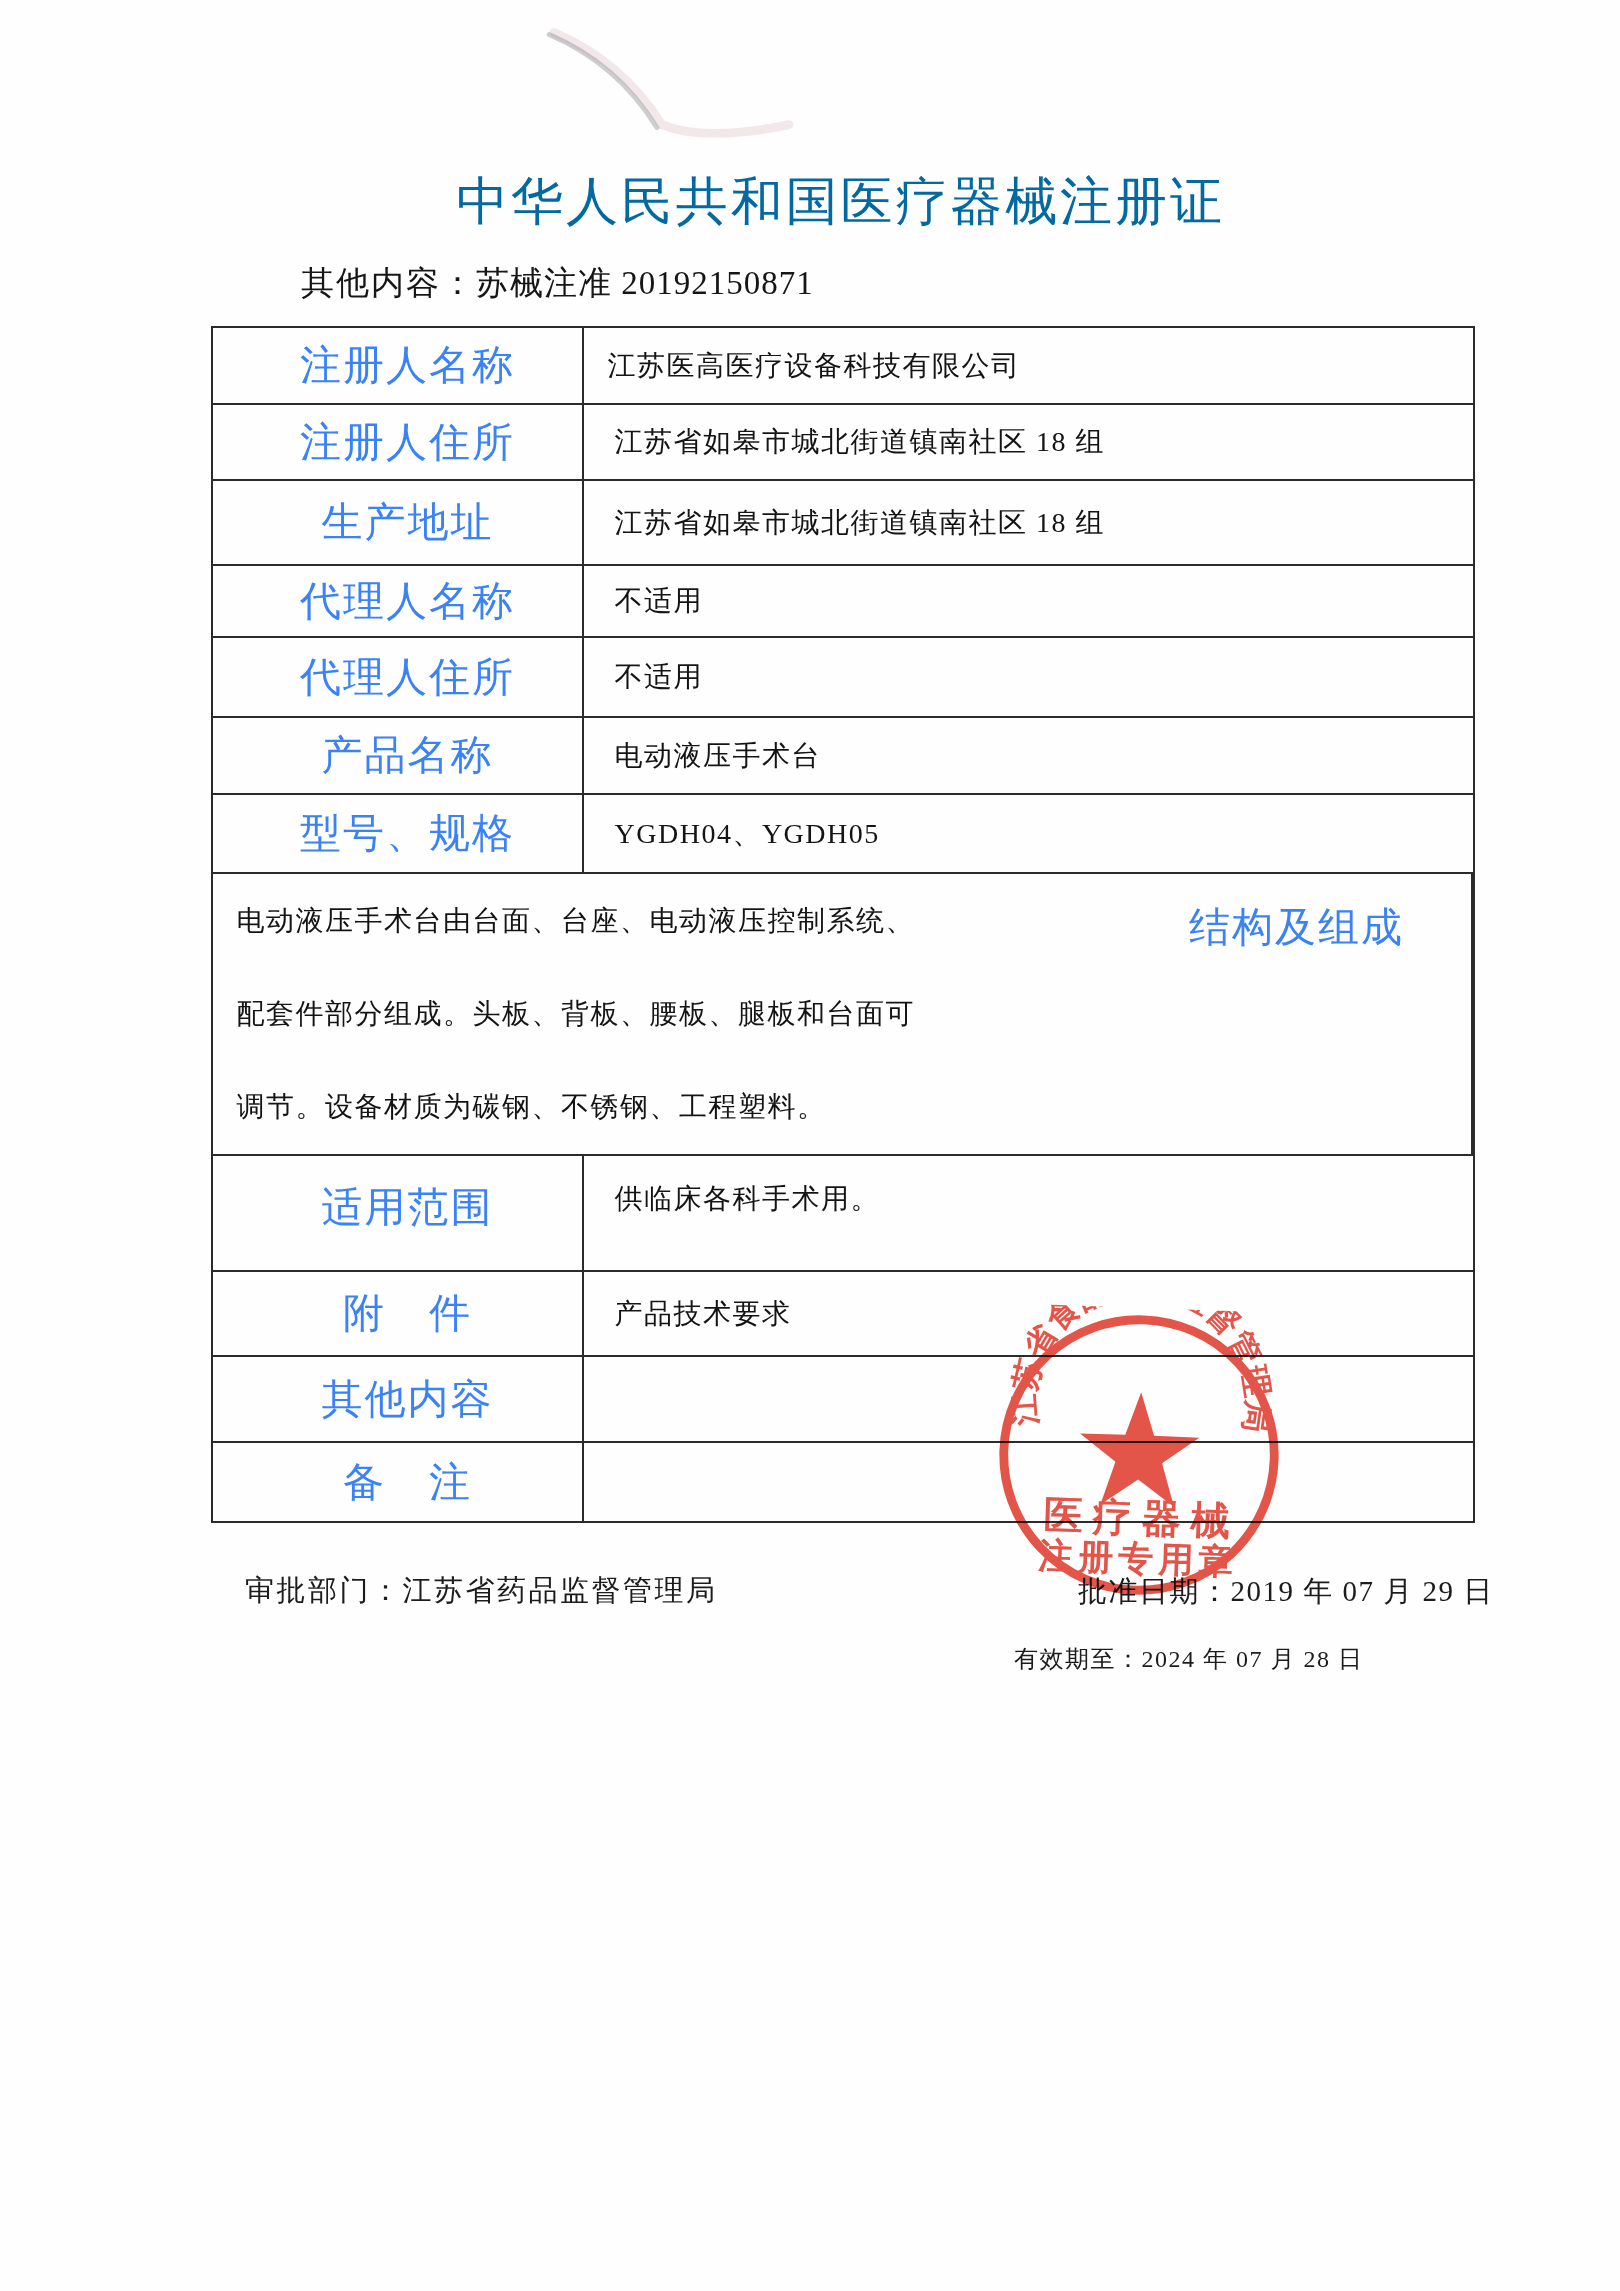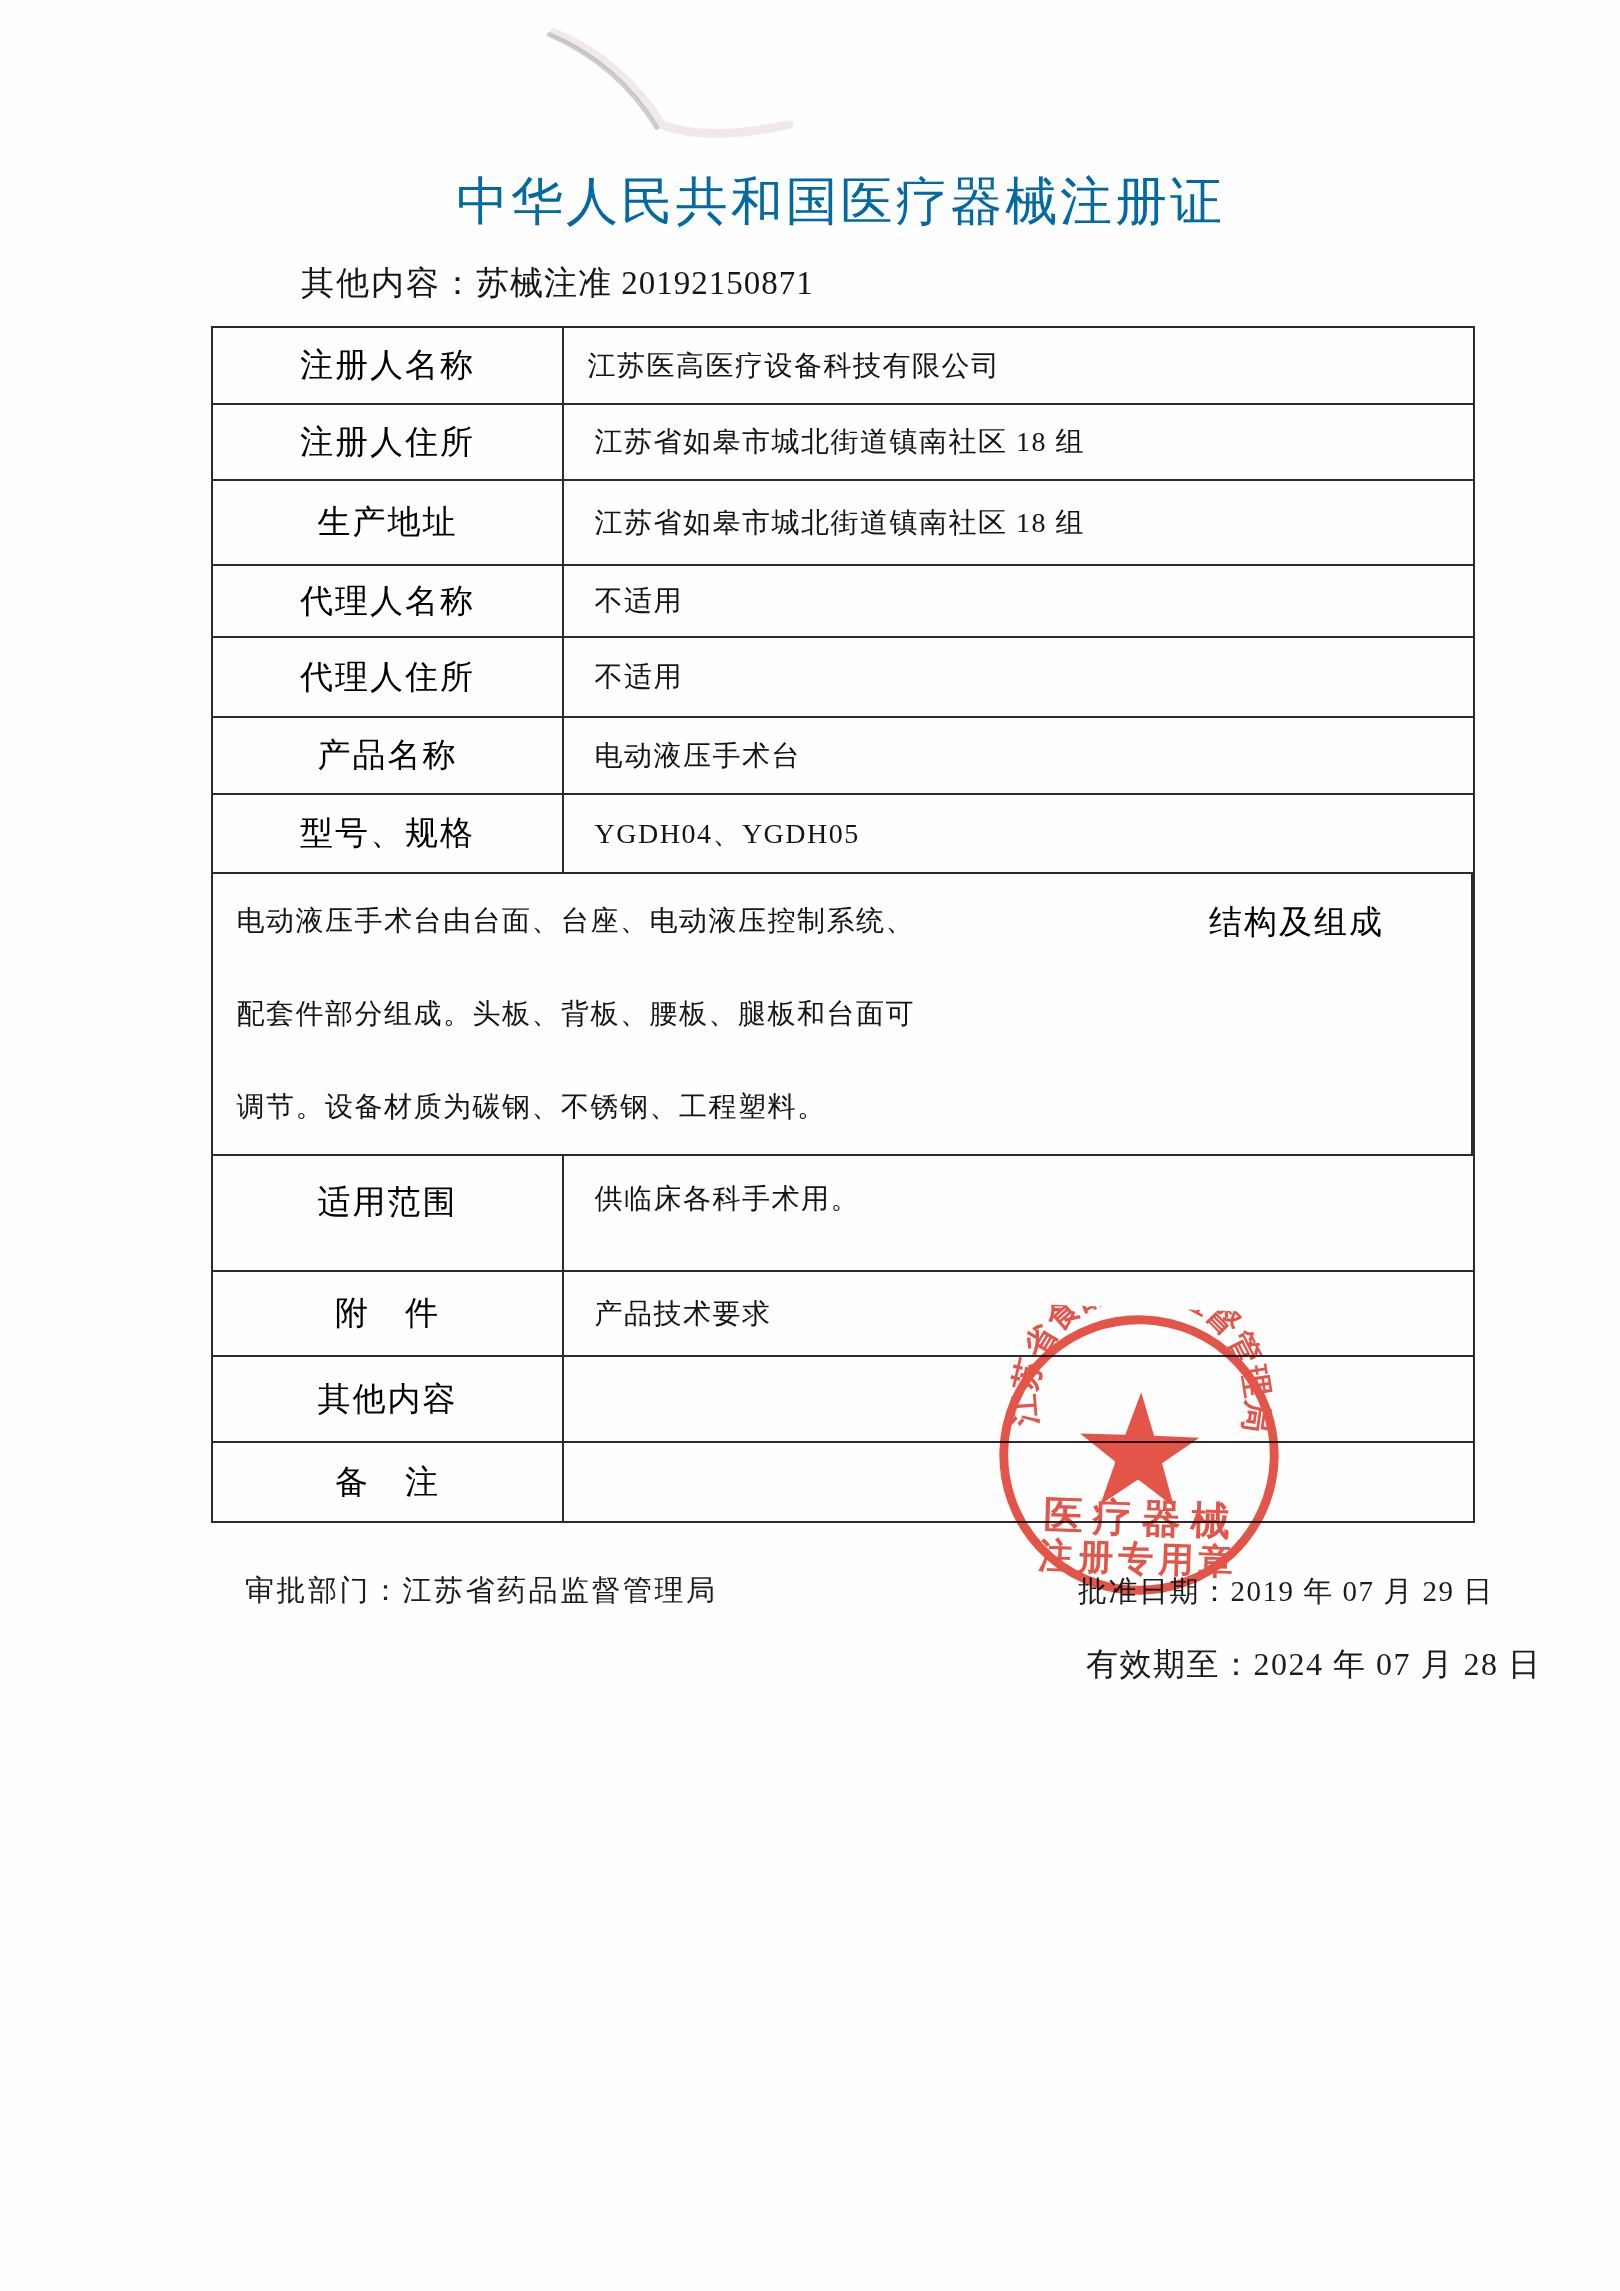--- a/index.html
+++ b/index.html
@@ -29,35 +29,35 @@
   .cert-table{
     position:absolute;left:211px;top:326px;width:1264px;
     border:2px solid #2b2b2b;box-sizing:border-box;background:transparent;
   }
   .trow{display:flex;box-sizing:border-box;}
   .trow + .trow{border-top:2px solid #2b2b2b;gap:7px;}
   .cell{box-sizing:border-box;}
   .cell.label{
     width:351px;border-right:2px solid #2b2b2b;
     display:flex;align-items:center;justify-content:center;
-    font-size:33px;letter-spacing:2px;color:#000000;
+    font-size:41px;letter-spacing:2px;color:#3b82f6;margin-left:20px;
   }
   .cell.value{
     flex:1;display:flex;align-items:center;
     padding-left:23.5px;padding-right:21px;
     font-size:28px;letter-spacing:1.5px;color:#141414;
   }
   .r8 .label{align-items:flex-start;padding-top:25.5px;}
   .r8 .value{align-items:flex-start;white-space:pre-line;line-height:93px;}
   .r9 .label{align-items:flex-start;padding-top:23.5px;}
   .r9 .value{align-items:flex-start;padding-top:23.5px;}
 
   .dept{position:absolute;left:245px;top:1571px;font-size:29px;letter-spacing:2.5px;}
   .date1{position:absolute;left:1078px;top:1572px;font-size:29px;letter-spacing:1.5px;}
-  .date2{position:absolute;left:1086px;top:1643px;font-size:32px;letter-spacing:1.5px;}
+  .date2{position:absolute;left:1014px;top:1643px;font-size:24px;letter-spacing:1.5px;}
 
   .stamp{
     position:absolute;left:992px;top:1308px;width:294px;height:294px;
     transform:rotate(2deg);
     opacity:.87;mix-blend-mode:multiply;
   }
   .stamp .ring{fill:none;stroke:var(--stamp,#e03a2d);stroke-width:9;}
   .stamp .star{fill:var(--stamp,#e03a2d);}
   .stamp text{fill:var(--stamp,#e03a2d);font-family:"Liberation Sans","DejaVu Sans",sans-serif;font-weight:700;}
   .stamp .arc-t{font-size:32px;letter-spacing:1px;}

